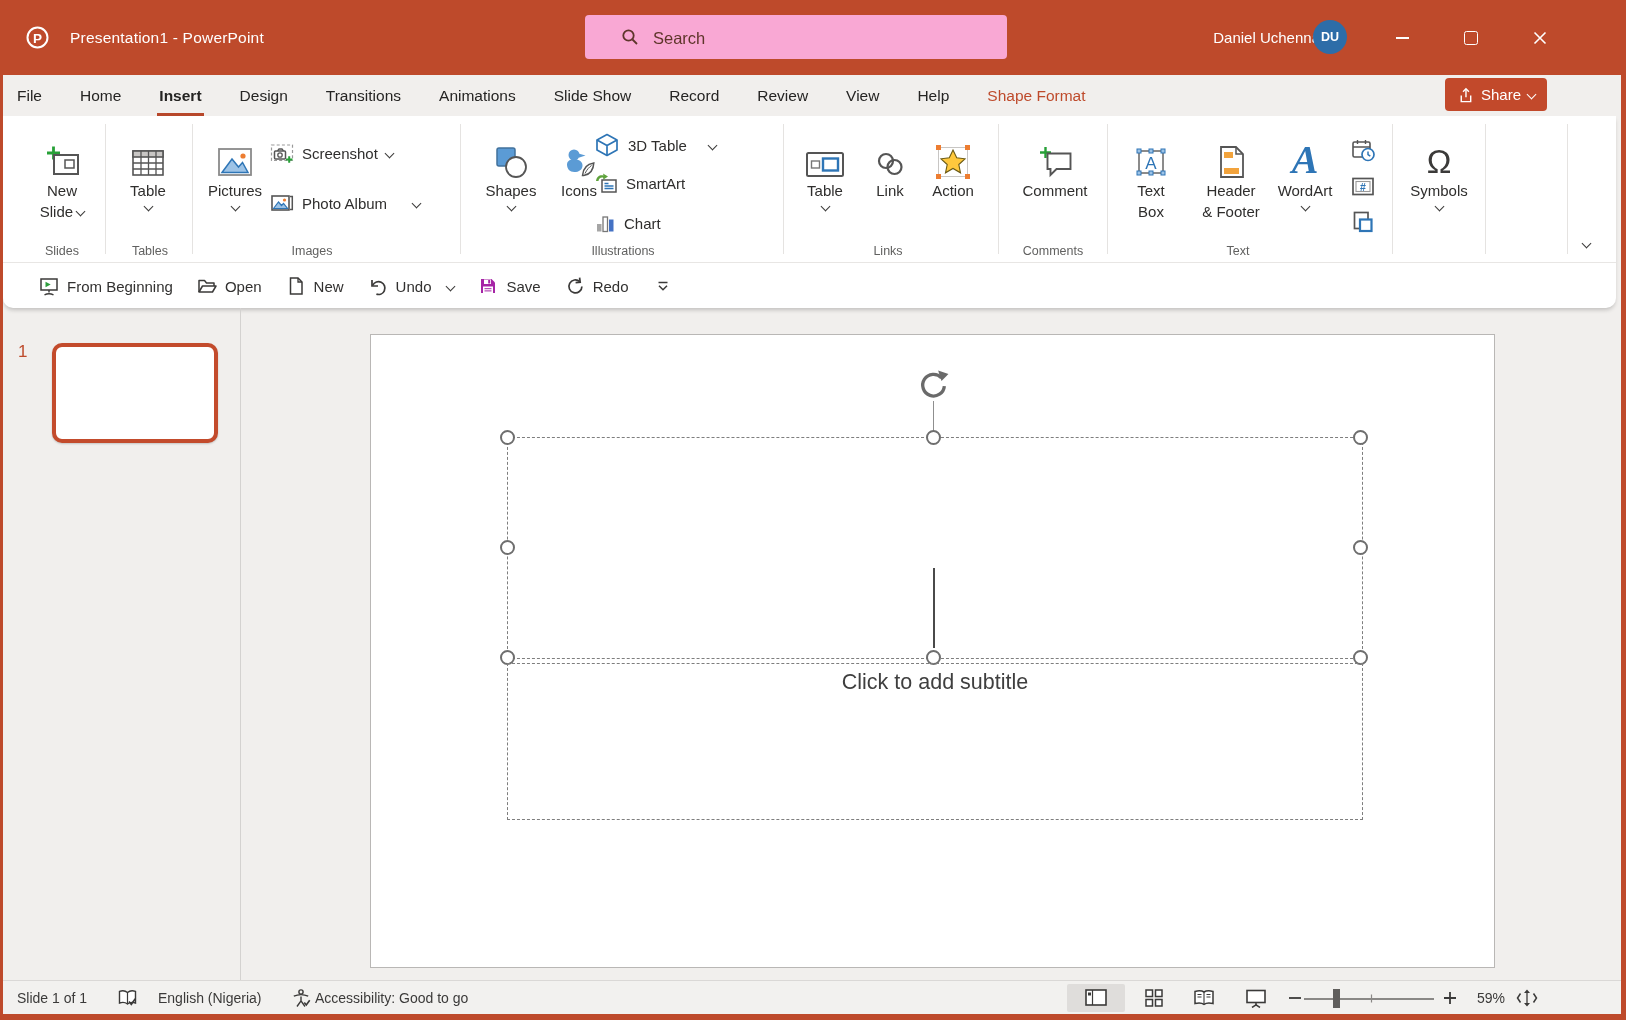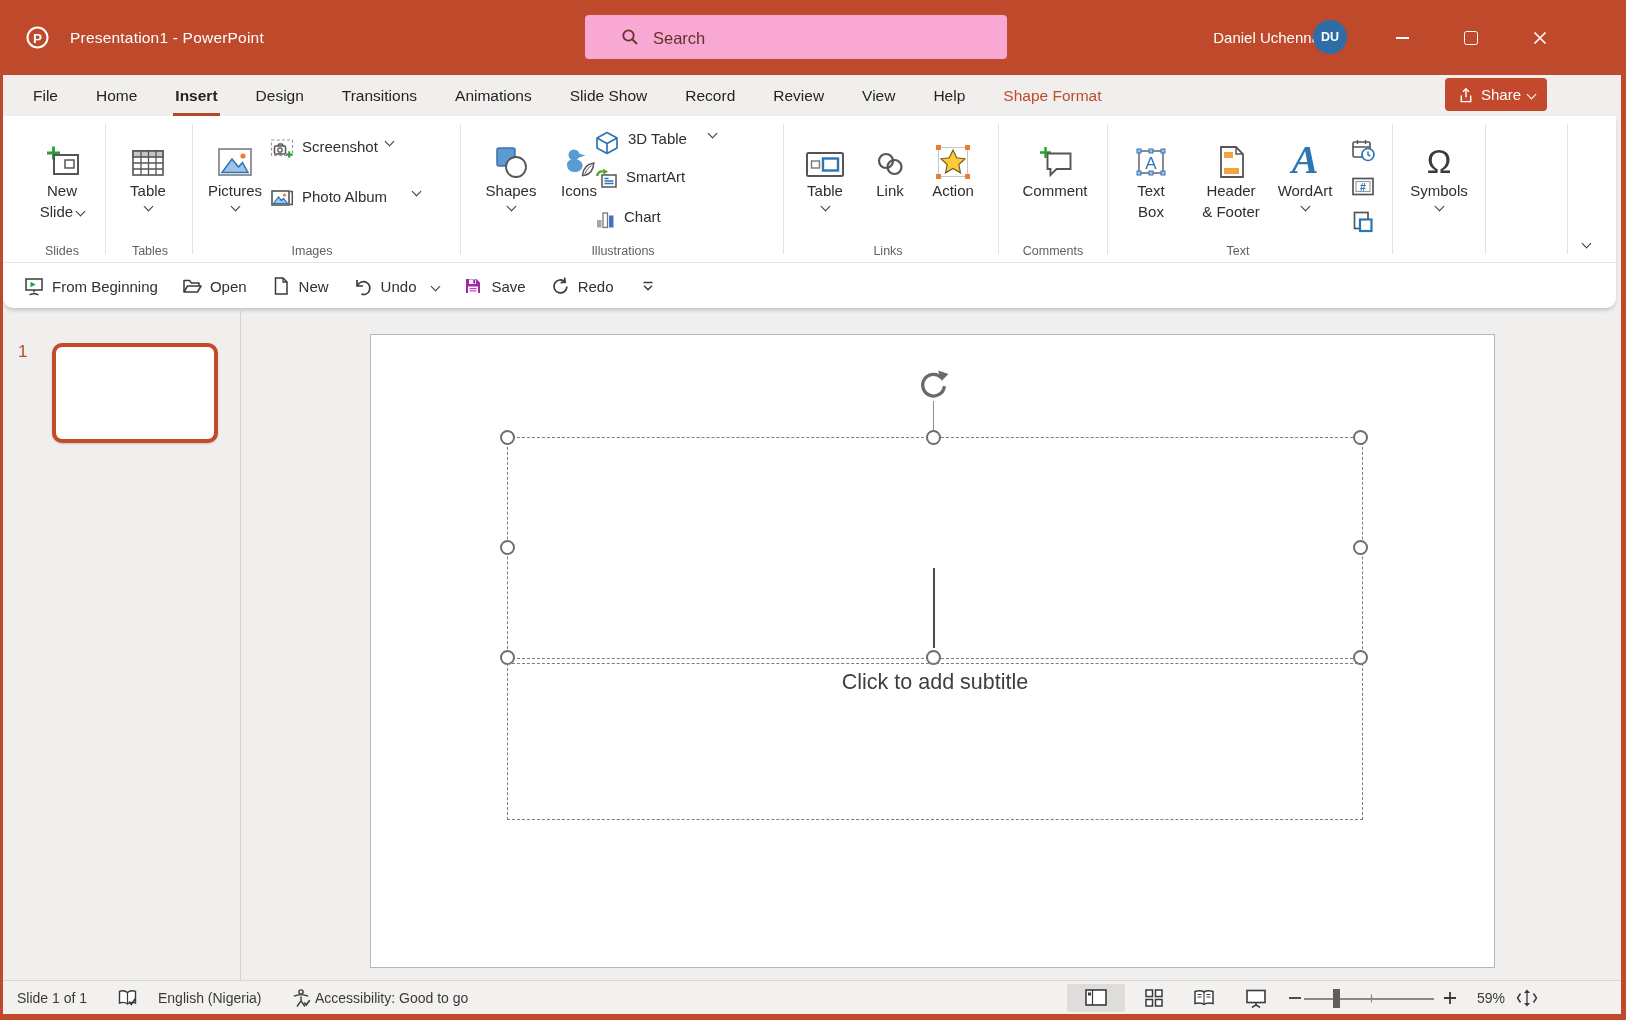--- a/index.html
+++ b/index.html
@@ -22,47 +22,47 @@
     font-family:"Liberation Sans",sans-serif;font-size:16.5px;color:#5E352A}
   .searchbox input::placeholder{color:#5E352A;opacity:1}
   .tb-user{position:absolute;right:306px;top:0;height:75px;display:flex;align-items:center;font-size:15px}
   .tb-avatar{position:absolute;left:1313px;top:20px;width:34px;height:34px;border-radius:50%;background:#2D6DA8;
     display:flex;align-items:center;justify-content:center;font-size:12.5px;font-weight:bold;color:#fff}
   .winbtn{position:absolute;top:0;width:46px;height:75px;display:flex;align-items:center;justify-content:center}
   .glyph-min{width:13px;height:2px;background:#fff}
   .glyph-max{width:12px;height:12px;border:1.6px solid #fff;border-radius:2.5px}
 
   
-  .tabrow{position:absolute;top:75px;left:3px;right:19px;height:41px;display:flex;align-items:center;gap:38px;padding-left:30px;font-size:15.5px;color:#252423}
+  .tabrow{position:absolute;top:75px;left:3px;right:19px;height:41px;display:flex;align-items:center;gap:38px;padding-left:14px;font-size:15.5px;color:#252423}
   .tab{position:relative;height:41px;display:flex;align-items:center;white-space:nowrap}
   .tab.active{font-weight:bold}
   .tab.active .tab-underline{position:absolute;left:-2px;right:-2px;bottom:0;height:3px;background:#B7472A}
   .tab.contextual{color:#BE4A2B}
   .sharebtn{position:absolute;left:1442px;top:3px;width:102px;height:33px;background:#C2492B;border-radius:4px;
     display:flex;align-items:center;justify-content:center;gap:7px;color:#fff;font-size:15px}
   .sharebtn .chev{border-color:#fff}
 
   
   .ribbon-card{position:absolute;top:116px;left:3px;width:1613px;height:192px;background:#fff;
     border-radius:0 0 10px 10px;box-shadow:0 3px 4px -1px rgba(0,0,0,.20)}
   .ribbon{position:absolute;top:0;left:0;right:0;height:146px}
   .bigbtn{position:absolute;top:4px;height:122px;display:flex;flex-direction:column;align-items:center;border-radius:4px}
   .bigbtn .ic{height:54px;display:flex;align-items:flex-end;justify-content:center;padding-top:6px}
   .lb{font-size:15px;line-height:21px;color:#2f2e2d;text-align:center;white-space:nowrap}
-  .rowbtn{position:absolute;height:30px;display:flex;align-items:flex-start;gap:8px;font-size:15px;color:#2f2e2d;white-space:nowrap;border-radius:4px}
+  .rowbtn{position:absolute;height:30px;display:flex;align-items:center;gap:8px;font-size:15px;color:#2f2e2d;white-space:nowrap;border-radius:4px}
   .smallbtn{position:absolute;width:30px;height:30px;display:flex;align-items:center;justify-content:center;border-radius:4px}
   .gsep{position:absolute;top:8px;height:130px;width:1px;background:#E5E3E1}
   .glabel{position:absolute;top:128px;width:130px;text-align:center;font-size:12.5px;color:#616160;white-space:nowrap}
   .chev{display:inline-block;width:6px;height:6px;border-right:1.5px solid #3b3a39;border-bottom:1.5px solid #3b3a39;transform:rotate(45deg)}
   .chev.below{margin-top:2px}
   .omega{font-size:33px;color:#3B3A39;line-height:36px}
 
   
   .qat{position:absolute;top:146px;left:0;right:0;height:46px;border-top:1px solid #E8E6E4;
-    display:flex;align-items:center;gap:24px;padding-left:21px;font-size:15px;color:#323130}
+    display:flex;align-items:center;gap:24px;padding-left:36px;font-size:15px;color:#323130}
   .qitem{display:flex;align-items:center;gap:8px;white-space:nowrap}
 
   
   .panel-divider{position:absolute;left:240px;top:308px;height:672px;width:1px;background:#D4D2D0}
   .slide-num{position:absolute;left:18px;top:342px;font-size:17px;color:#BE4A2B}
   .thumb{position:absolute;left:52px;top:343px;width:158px;height:92px;background:#fff;border:4px solid #C34B2C;border-radius:10px;box-shadow:0 1px 2px rgba(0,0,0,.18)}
 
   
   .slide-canvas{position:absolute;left:370px;top:334px;width:1123px;height:632px;background:#fff;border:1px solid #B9B7B5}
   .ph{position:absolute;border:1.4px dashed #7e7e7e}

